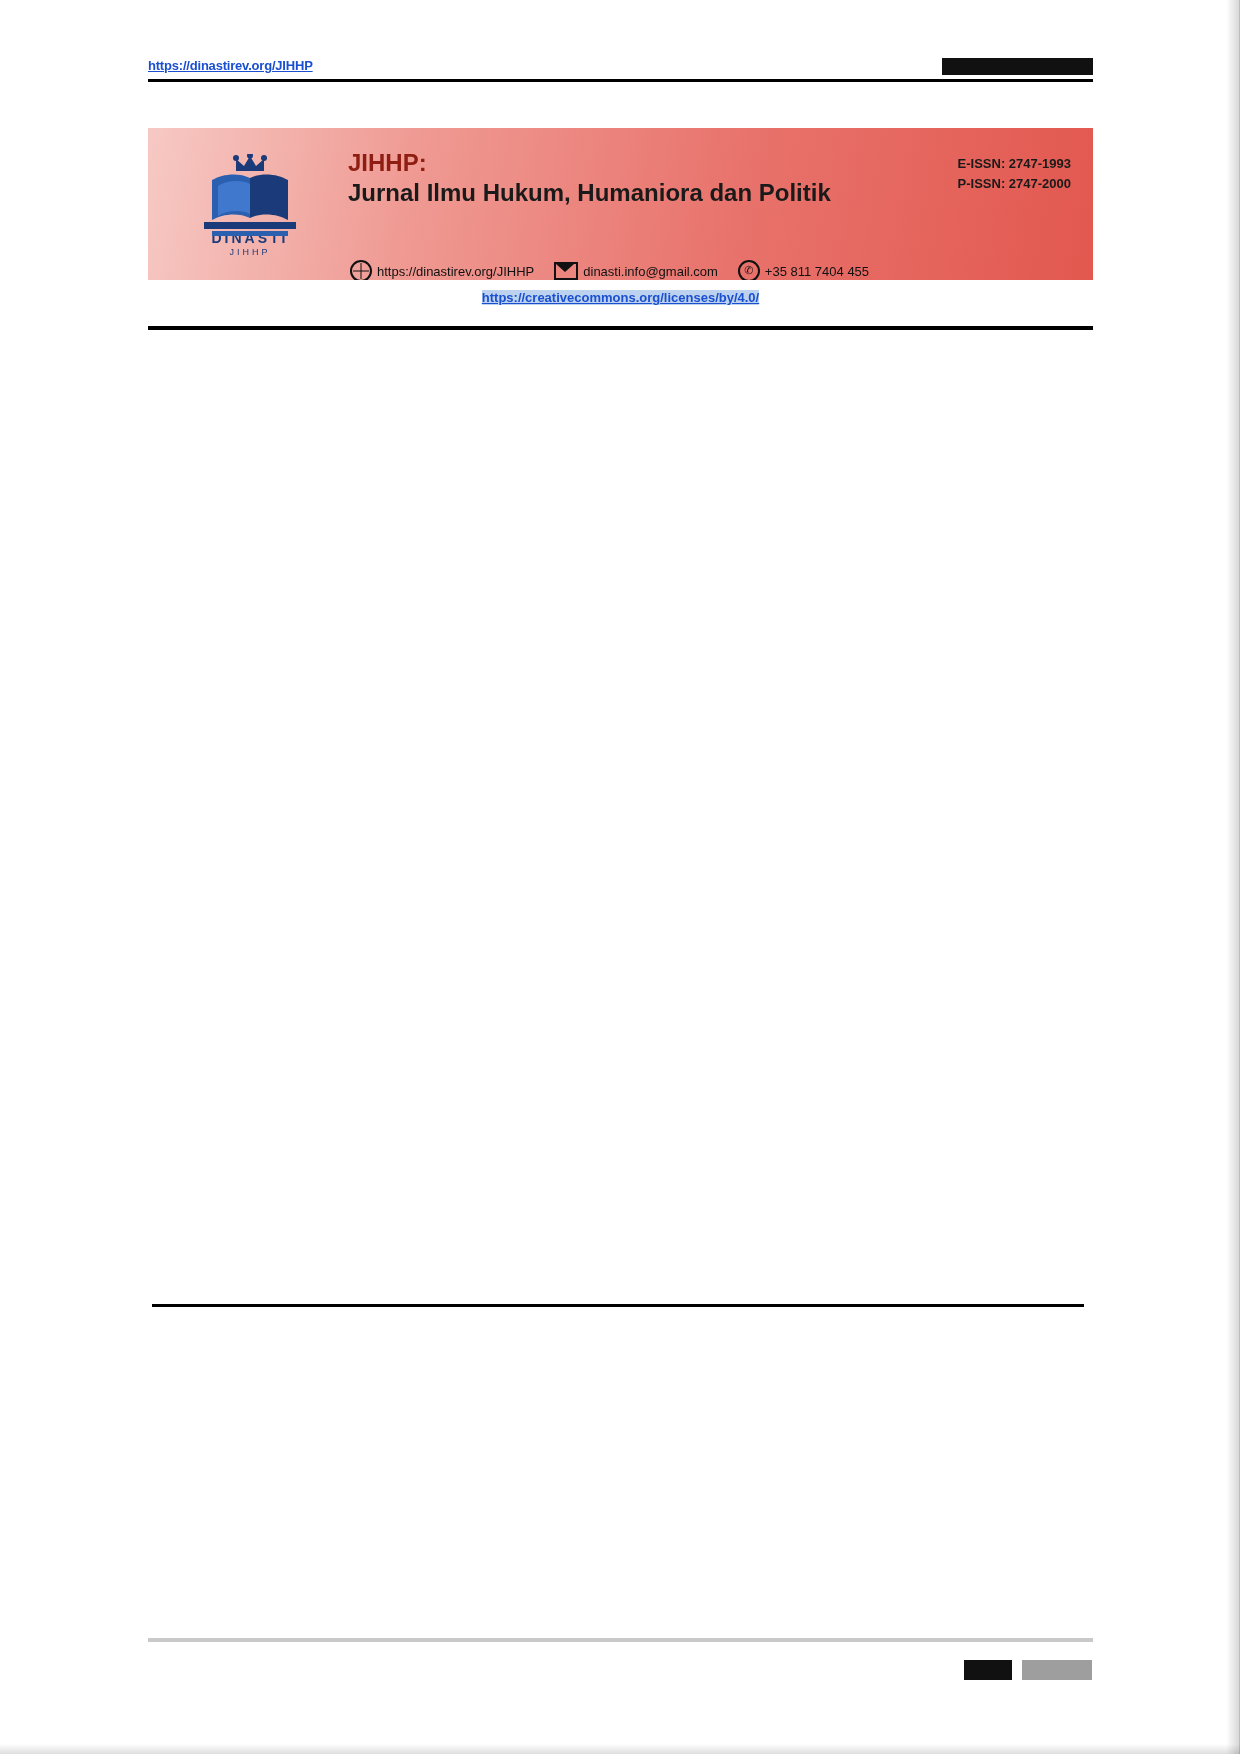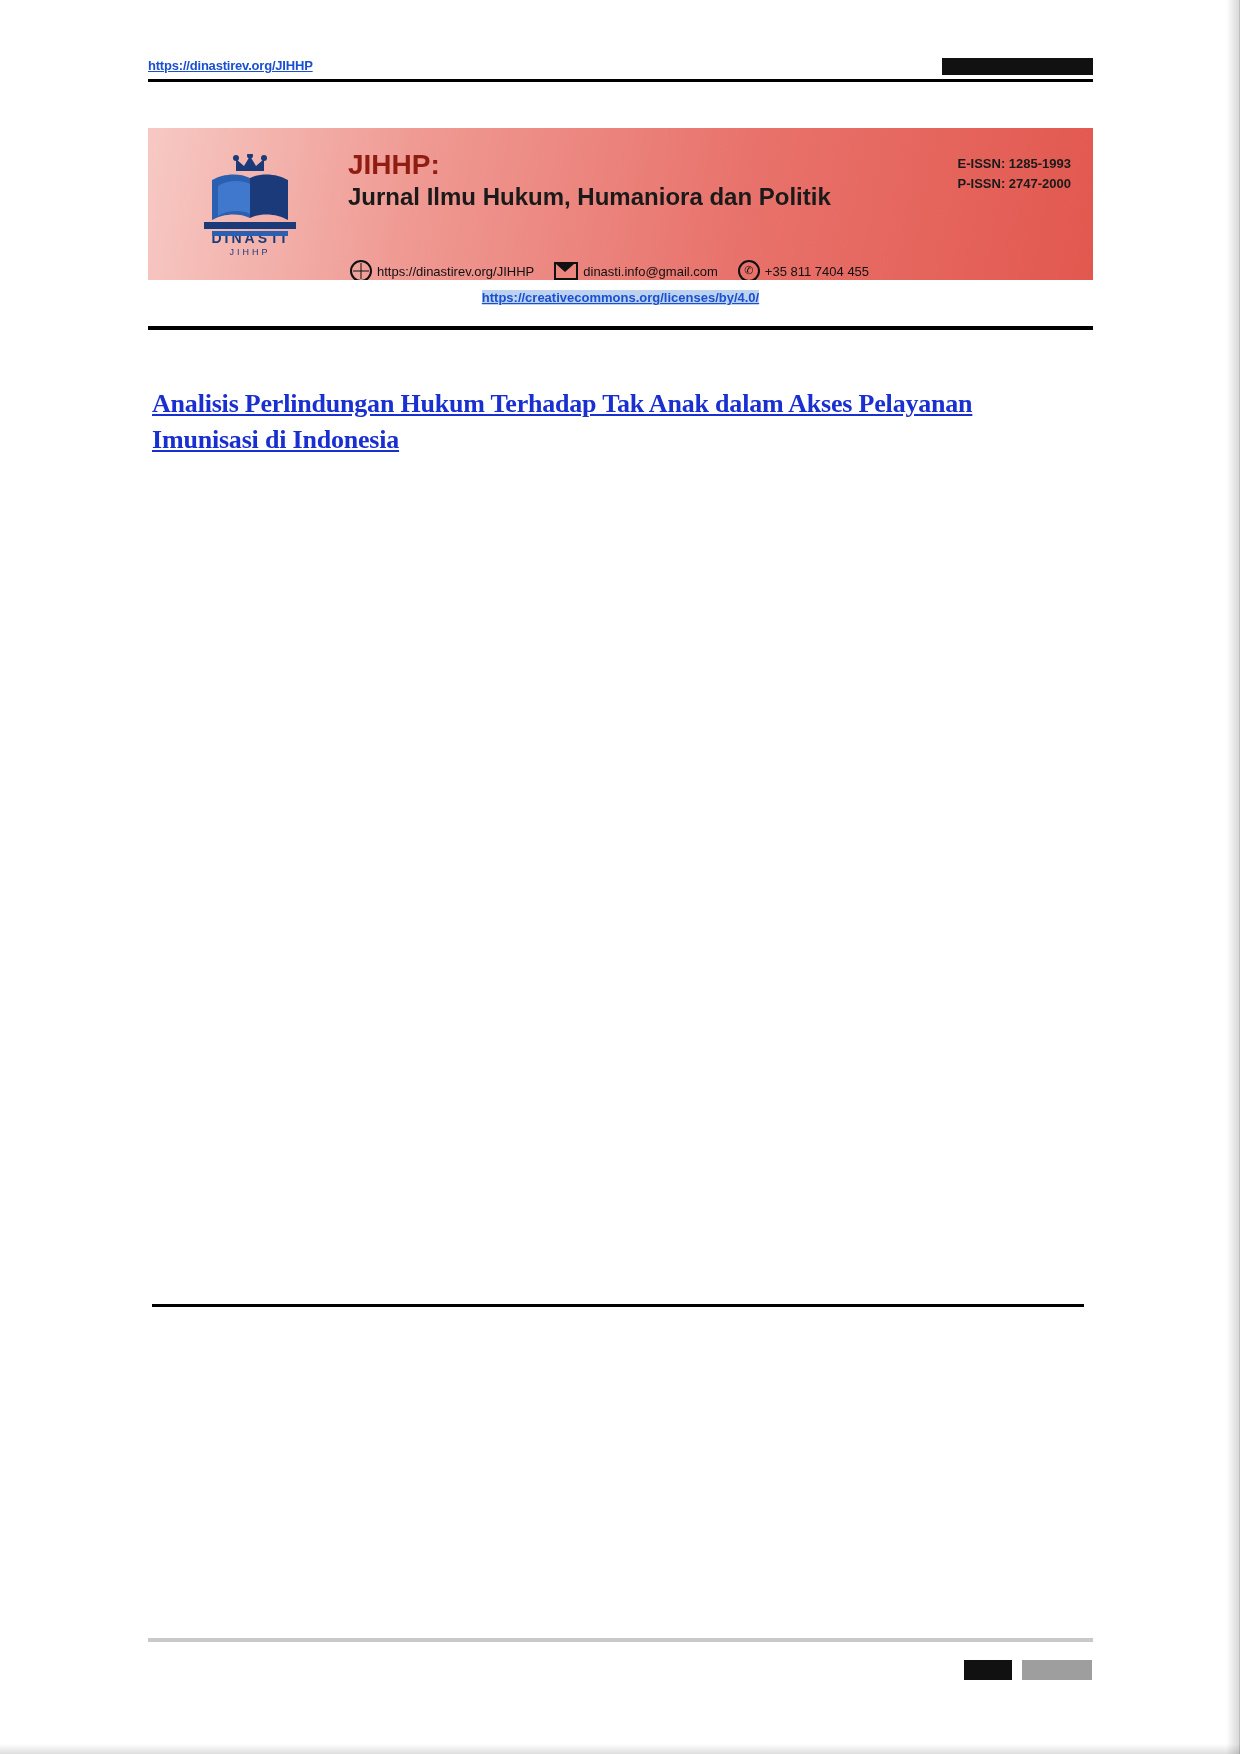--- a/index.html
+++ b/index.html
@@ -114,21 +114,21 @@
     color: #1b3a7a;
     margin-top: 1px;
   }
   .masthead-title {
     position: absolute;
     left: 200px; top: 22px;
     width: 560px;
   }
   .masthead-title .jih {
     font-family: "Liberation Sans", sans-serif;
-    font-size: 28px;
+    font-size: 24px;
     font-weight: bold;
     color: #8f1d12;
     line-height: 1.05;
   }
   .masthead-title .sub {
     font-family: "Liberation Sans", sans-serif;
     font-size: 24px;
     font-weight: bold;
     color: #1a1a1a;
     line-height: 1.2;
@@ -328,31 +328,30 @@
         <span class="mail-ic"></span>
         <span>dinasti.info@gmail.com</span>
       </div>
       <div class="item">
         <span class="phone-ic">✆</span>
         <span>+35 811 7404 455</span>
       </div>
     </div>
 
     <div class="masthead-issn">
-      <div>E-ISSN: 1285-1993</div>
+      <div>E-ISSN: 2747-1993</div>
       <div>P-ISSN: 2747-2000</div>
     </div>
   </div>
 
   <div class="doi-block">
     <div class="doi-line2"><a href="#">https://creativecommons.org/licenses/by/4.0/</a></div>
   </div>
   <div class="doi-rule"></div>
 
-  <div class="art-title">Analisis Perlindungan Hukum Terhadap Tak Anak dalam Akses Pelayanan Imunisasi di Indonesia</div>
 
   <div>
     <div class="row" style="left:152px; top:522px;">
       <i style="width:88px"></i><i style="width:72px"></i><i style="width:118px"></i><i style="width:38px"></i><i style="width:96px"></i><i style="width:30px"></i><i style="width:84px"></i><i style="width:124px"></i><i style="width:46px"></i><i style="width:118px"></i>
     </div>
     <div class="row" style="left:152px; top:548px;">
       <i style="width:62px"></i><i style="width:50px"></i><i style="width:104px"></i><i style="width:150px"></i><i style="width:86px"></i><i style="width:128px"></i><i style="width:44px"></i><i style="width:120px"></i><i style="width:118px"></i>
     </div>
     <div class="row" style="left:152px; top:576px;">
       <i style="width:30px"></i><i style="width:26px"></i><i style="width:24px"></i><i style="width:34px"></i><i style="width:50px"></i><i style="width:44px"></i><i style="width:46px"></i><i style="width:42px"></i><i style="width:58px"></i><i style="width:40px"></i><i style="width:56px"></i><i style="width:34px"></i><i style="width:52px"></i><i style="width:40px"></i><i style="width:50px"></i>

